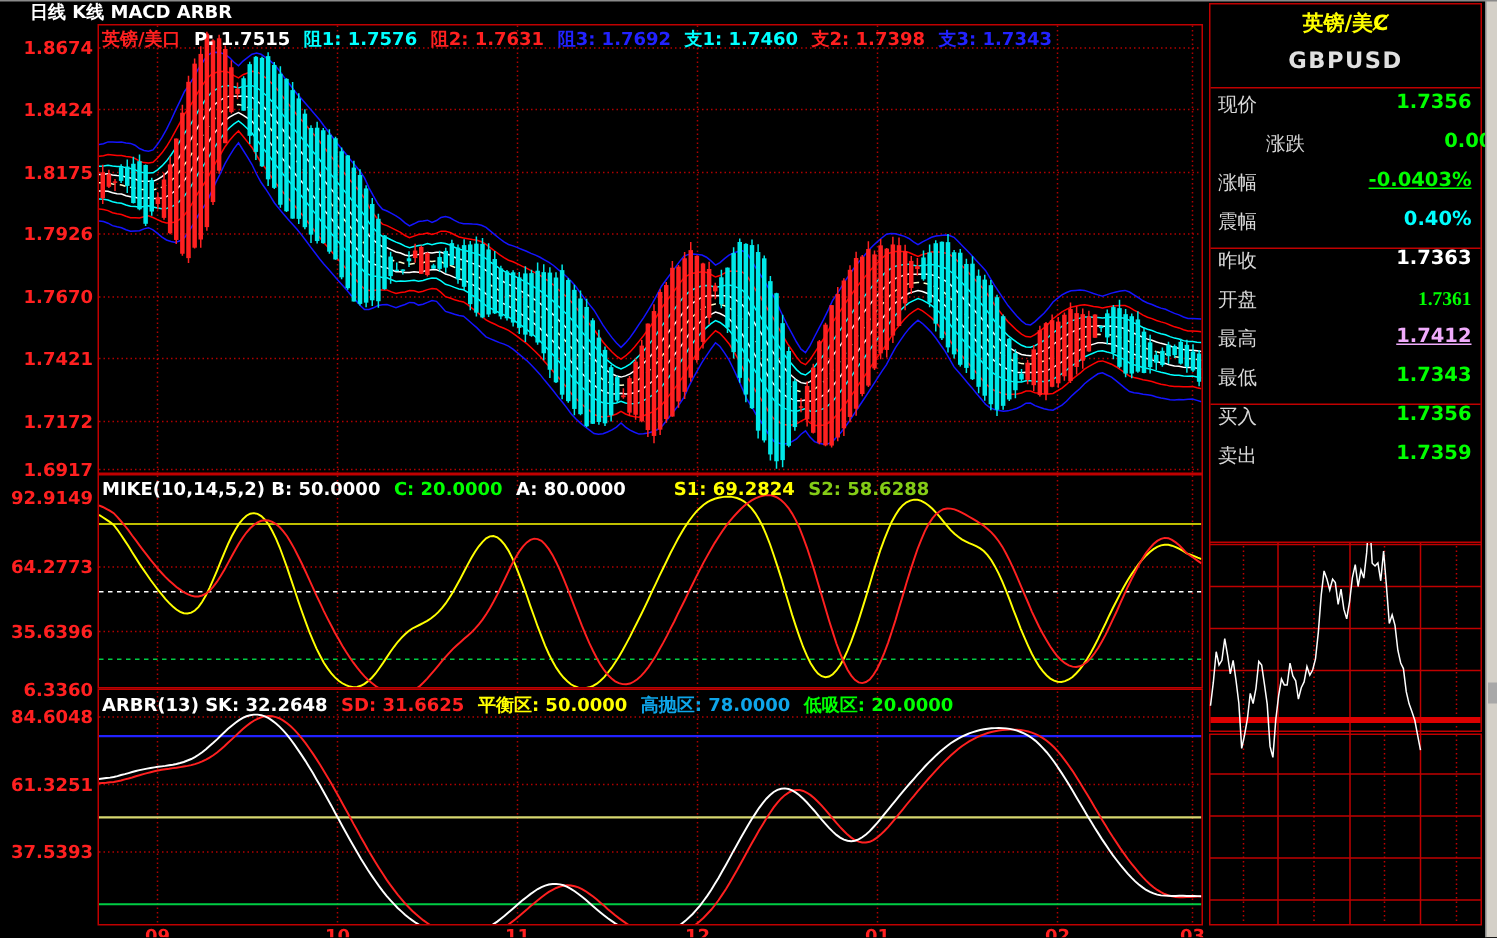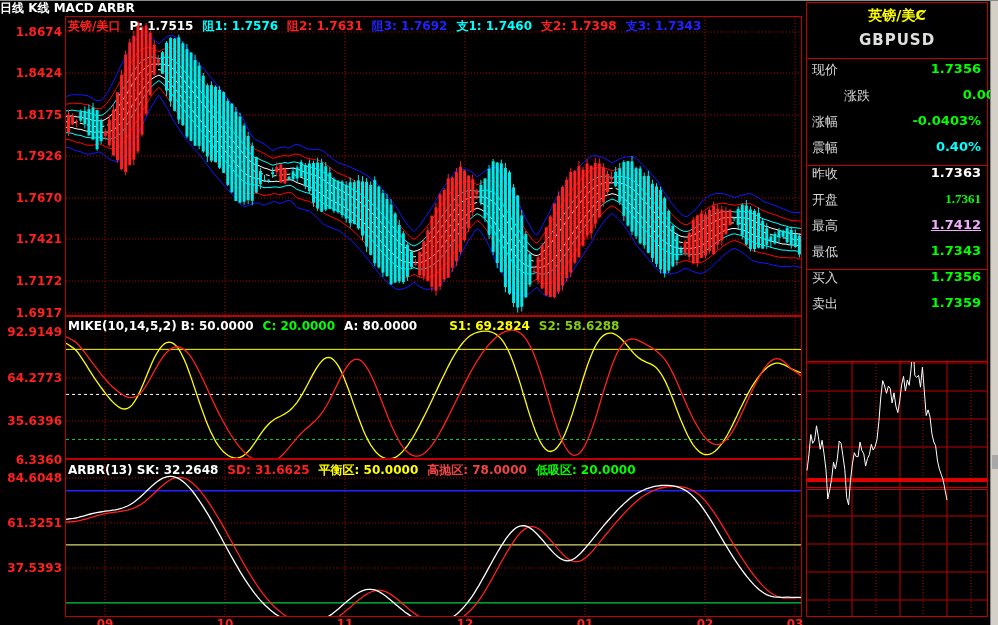--- a/index.html
+++ b/index.html
@@ -1,20 +1,20 @@
 <!DOCTYPE html>
 <html><head>
 <meta charset="utf-8">
 <style>
   html,body{margin:0;padding:0;background:#000;}
   #app{position:relative;width:998px;height:625px;background:#000;overflow:hidden;
        font-family:"DejaVu Sans",sans-serif;}
   #topline{position:absolute;left:0;top:0;width:998px;height:1px;background:#8a8a8a;z-index:9;}
   #titlebar{position:absolute;left:0;top:1px;width:806px;height:15px;color:#fff;
-            font:bold 12px "DejaVu Sans",sans-serif;padding-left:0;line-height:15px;z-index:5;}
+            font:bold 12px "DejaVu Sans",sans-serif;padding-left:20px;line-height:15px;z-index:5;}
   svg{position:absolute;left:0;top:0;}
   .hdr{position:absolute;z-index:4;white-space:nowrap;pointer-events:none;
        font:bold 12px "DejaVu Sans",sans-serif;}
   .hdr span{margin-right:9px;}
   
   #quote{position:absolute;left:806px;top:2px;width:182px;height:360px;
          border:1px solid #c00000;box-sizing:border-box;background:#000;z-index:4;}
   #qtitle{position:absolute;left:0;top:4px;width:100%;text-align:center;
           color:#ffff00;font:bold 14px "DejaVu Sans",sans-serif;}
   #qsymbol{position:absolute;left:0;top:28px;width:100%;text-align:center;
@@ -483,38 +483,38 @@
         <text x="345" y="628" text-anchor="middle" fill="#ff2020" font-size="12" font-weight="bold" font-family="DejaVu Sans, sans-serif">11</text>
         <text x="465" y="628" text-anchor="middle" fill="#ff2020" font-size="12" font-weight="bold" font-family="DejaVu Sans, sans-serif">12</text>
         <text x="585" y="628" text-anchor="middle" fill="#ff2020" font-size="12" font-weight="bold" font-family="DejaVu Sans, sans-serif">01</text>
         <text x="705" y="628" text-anchor="middle" fill="#ff2020" font-size="12" font-weight="bold" font-family="DejaVu Sans, sans-serif">02</text>
         <text x="795" y="628" text-anchor="middle" fill="#ff2020" font-size="12" font-weight="bold" font-family="DejaVu Sans, sans-serif">03</text>
       </g>
     </svg>
 
   <div class="hdr" id="main-hdr" style="left:68px;top:18px"><span style="color: rgb(255, 32, 32);">英镑/美口</span><span style="color: rgb(255, 255, 255);">P: 1.7515</span><span style="color: rgb(0, 255, 255);">阻1: 1.7576</span><span style="color: rgb(255, 32, 32);">阻2: 1.7631</span><span style="color: rgb(34, 34, 255);">阻3: 1.7692</span><span style="color: rgb(0, 255, 255);">支1: 1.7460</span><span style="color: rgb(255, 32, 32);">支2: 1.7398</span><span style="color: rgb(34, 34, 255);">支3: 1.7343</span></div>
   <div class="hdr" id="mike-hdr" style="left:68px;top:319px"><span style="color: rgb(255, 255, 255);">MIKE(10,14,5,2) B: 50.0000</span><span style="color: rgb(0, 255, 0);">C: 20.0000</span><span style="color: rgb(255, 255, 255);">A: 80.0000</span><span style="color: rgb(255, 255, 0); margin-left: 23px;">S1: 69.2824</span><span style="color: #84cc16;">S2: 58.6288</span></div>
-  <div class="hdr" id="arbr-hdr" style="left:68px;top:462px"><span style="color: rgb(255, 255, 255);">ARBR(13) SK: 32.2648</span><span style="color: rgb(255, 32, 32);">SD: 31.6625</span><span style="color: rgb(255, 255, 0);">平衡区: 50.0000</span><span style="color: #ef4444;">高抛区: 78.0000</span><span style="color: rgb(0, 255, 0);">低吸区: 20.0000</span></div>
+  <div class="hdr" id="arbr-hdr" style="left:68px;top:462px"><span style="color: rgb(255, 255, 255);">ARBR(13) SK: 32.2648</span><span style="color: rgb(255, 32, 32);">SD: 31.6625</span><span style="color: rgb(255, 255, 0);">平衡区: 50.0000</span><span style="color: #0ea5e9;">高抛区: 78.0000</span><span style="color: rgb(0, 255, 0);">低吸区: 20.0000</span></div>
 
   <div id="quote">
     <div id="qtitle">英镑/美Ȼ</div>
     <div id="qsymbol">GBPUSD</div>
     <div class="qsep" style="top:55px"></div>
     <div id="qrows">
         <div class="qrow" style="top: 58px;">
           <span class="qlabel">现价</span>
           <span class="qvalue" style="color: rgb(0, 255, 0);">1.7356</span>
         </div>
         <div class="qrow" style="top: 84px; margin-left: 32px;">
           <span class="qlabel">涨跌</span>
           <span class="qvalue" style="color: rgb(0, 255, 0);">0.0007</span>
         </div>
         <div class="qrow" style="top: 110px;">
           <span class="qlabel">涨幅</span>
-          <span class="qvalue" style="color: rgb(0, 255, 0);">-0.0403%</span>
+          <span class="qvalue" style="color: rgb(0, 255, 0); text-decoration: underline;">-0.0403%</span>
         </div>
         <div class="qrow" style="top: 136px;">
           <span class="qlabel">震幅</span>
           <span class="qvalue" style="color: rgb(0, 255, 255);">0.40%</span>
         </div>
         <div class="qrow" style="top: 162px;">
           <span class="qlabel">昨收</span>
           <span class="qvalue" style="color: rgb(255, 255, 255);">1.7363</span>
         </div>
         <div class="qrow" style="top: 188px;">

